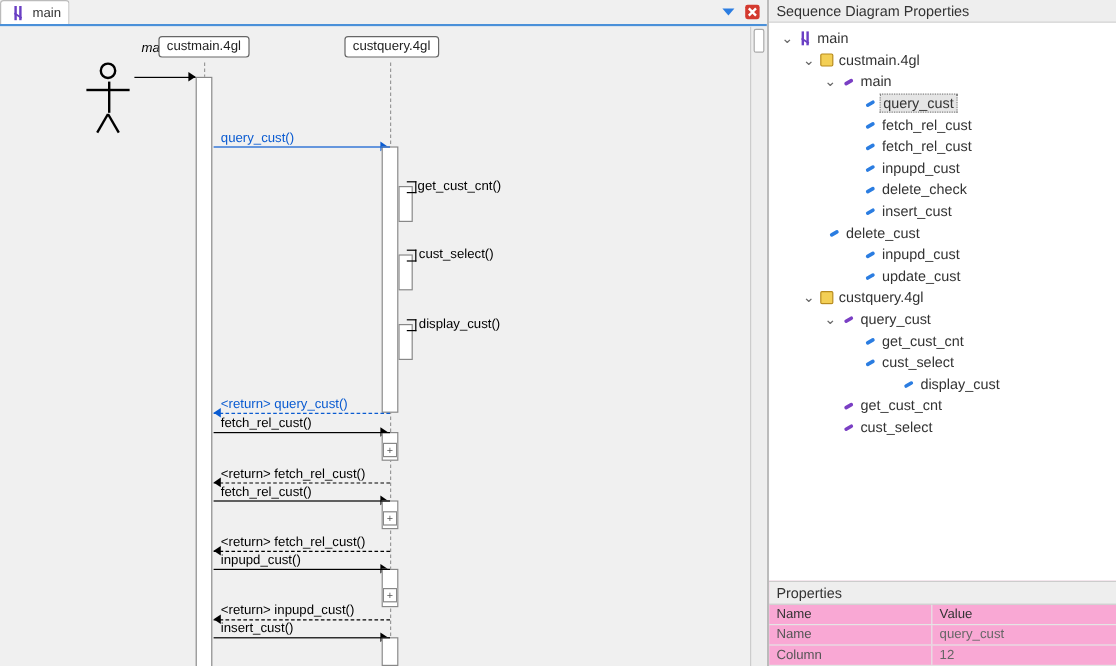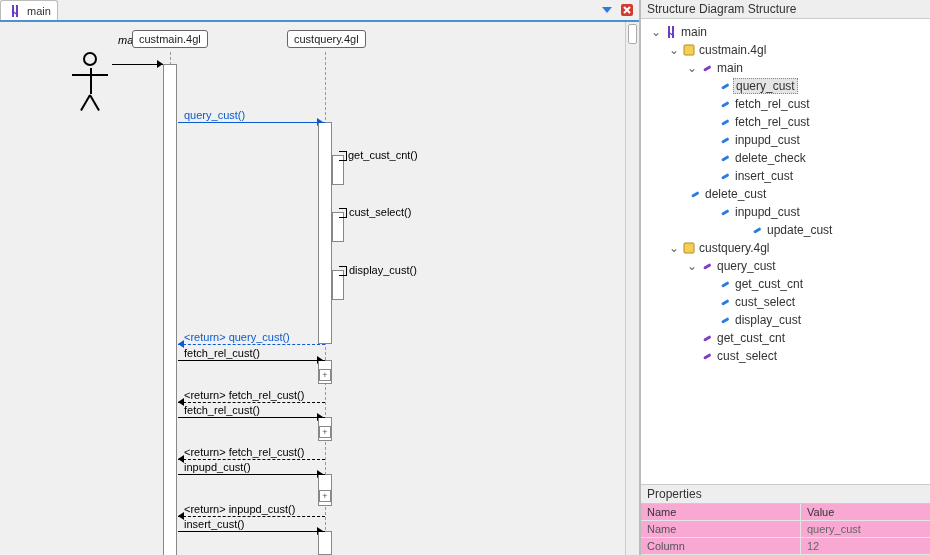--- a/index.html
+++ b/index.html
@@ -196,21 +196,21 @@
     border-top: 1px solid #ccc;
     background: #f9a8d4;
   }
   .props .panel-title { background: #eee; }
   .prop-row {
     display: flex;
     border-bottom: 1px solid #e5e5e5;
     font-size: 11px;
   }
   .prop-row .k {
-    width: 160px;
+    width: 136px;
     padding: 2px 6px;
     color: #555;
     border-right: 1px solid #e5e5e5;
   }
   .prop-row .v {
     flex: 1;
     padding: 2px 6px;
     color: #666;
   }
   .prop-row.head .k, .prop-row.head .v {
@@ -310,21 +310,21 @@
         <div class="msg-label" style="left: 184px; top: 481px;">&lt;return&gt; inpupd_cust()</div>
         <div class="arrow-head" style="left: 178px; top: 490px; border-right: 6px solid rgb(0, 0, 0);"></div>
         <div style="position: absolute; top: 509px; left: 178px; width: 147px; border-top: 1px solid rgb(0, 0, 0); z-index: 4;"></div>
         <div class="msg-label" style="left: 184px; top: 496px;">insert_cust()</div>
         <div class="arrow-head" style="left: 317px; top: 505px; border-left: 6px solid rgb(0, 0, 0);"></div>
       </div>
   </div>
 </div>
 
 <div class="right">
-  <div class="panel-title">Structure Diagram Structure</div>
+  <div class="panel-title">Sequence Diagram Properties</div>
   <div class="tree" id="tree">
       <div class="tree-row" style="padding-left: 8px;">
         <span class="twisty">⌄</span>
         <span class="ico">
           <svg width="12" height="12">
             <rect x="3" y="0" width="2" height="12" fill="#6a3fc4"></rect>
             <rect x="7" y="0" width="2" height="12" fill="#6a3fc4"></rect>
             <path d="M3 6 L9 10" stroke="#6a3fc4" stroke-width="1.5"></path>
           </svg>
         </span>
@@ -413,21 +413,21 @@
       </div>
       <div class="tree-row" style="padding-left: 62px;">
         <span class="twisty"></span>
         <span class="ico">
           <svg width="12" height="12">
             <rect x="2" y="5" width="8" height="3" rx="1.5" fill="#2b7de1" transform="rotate(-30 6 6)"></rect>
           </svg>
         </span>
         <span class="lbl">inpupd_cust</span>
       </div>
-      <div class="tree-row" style="padding-left: 62px; margin-left: 32px;">
+      <div class="tree-row" style="padding-left: 62px;">
         <span class="twisty"></span>
         <span class="ico">
           <svg width="12" height="12">
             <rect x="2" y="5" width="8" height="3" rx="1.5" fill="#2b7de1" transform="rotate(-30 6 6)"></rect>
           </svg>
         </span>
         <span class="lbl">update_cust</span>
       </div>
       <div class="tree-row" style="padding-left: 26px;">
         <span class="twisty">⌄</span>
@@ -458,21 +458,21 @@
       </div>
       <div class="tree-row" style="padding-left: 62px;">
         <span class="twisty"></span>
         <span class="ico">
           <svg width="12" height="12">
             <rect x="2" y="5" width="8" height="3" rx="1.5" fill="#2b7de1" transform="rotate(-30 6 6)"></rect>
           </svg>
         </span>
         <span class="lbl">cust_select</span>
       </div>
-      <div class="tree-row" style="padding-left: 62px;">
+      <div class="tree-row" style="padding-left: 62px; margin-left: 32px;">
         <span class="twisty"></span>
         <span class="ico">
           <svg width="12" height="12">
             <rect x="2" y="5" width="8" height="3" rx="1.5" fill="#2b7de1" transform="rotate(-30 6 6)"></rect>
           </svg>
         </span>
         <span class="lbl">display_cust</span>
       </div>
       <div class="tree-row" style="padding-left: 44px;">
         <span class="twisty"></span>

